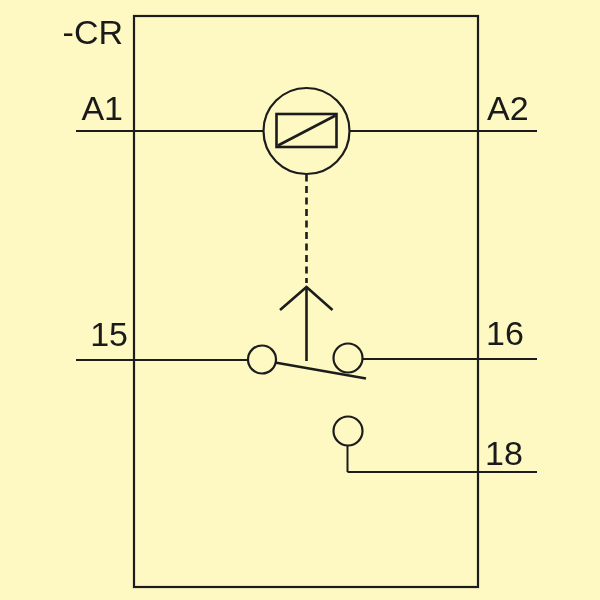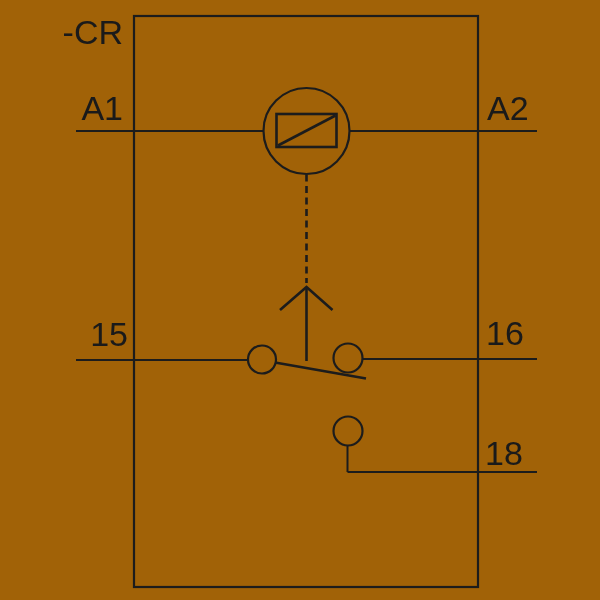--- a/index.html
+++ b/index.html
@@ -4,21 +4,21 @@
 <style>
   html, body {
     margin: 0;
     padding: 0;
     background: #ffffff;
   }
   .canvas {
     position: relative;
     width: 600px;
     height: 600px;
-    background: #a16207;
+    background: #fef9c3;
     overflow: hidden;
   }
   svg {
     position: absolute;
     top: 0;
     left: 0;
   }
   .wire, .outline {
     stroke: #1c1c1c;
     fill: none;

